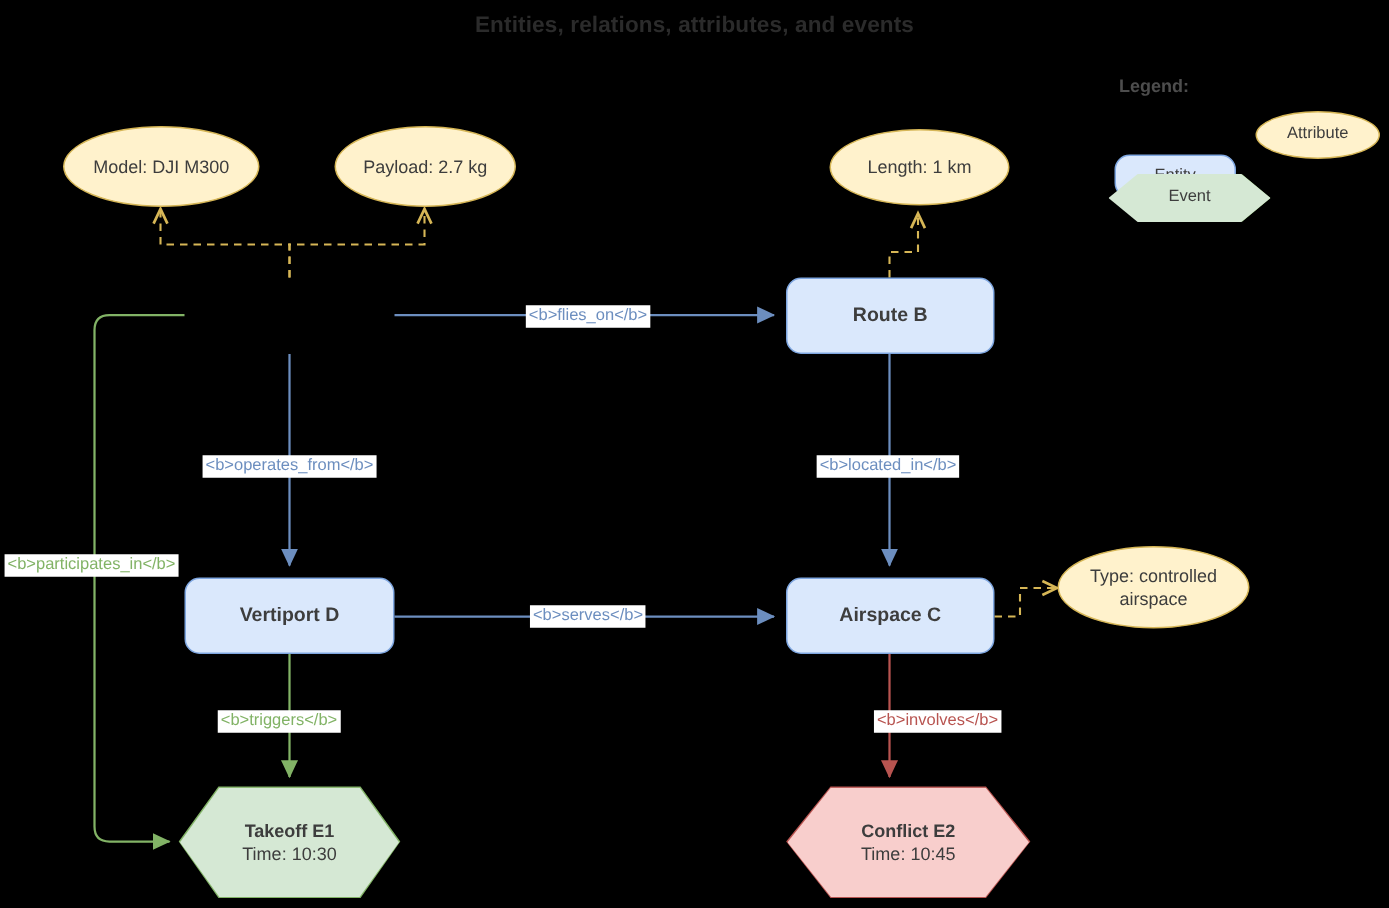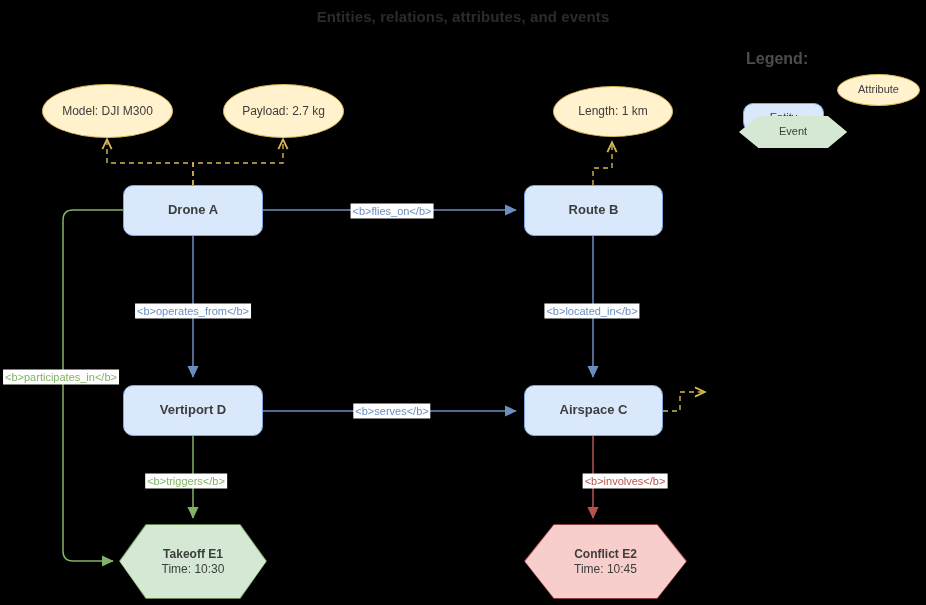--- a/index.html
+++ b/index.html
@@ -92,21 +92,21 @@
     color:#6c8ebf;
     transform:translate(-50%,-50%);
   }
   .lbl-green{color:#82b366;}
   .lbl-red{color:#b85450;margin-left:28px;}
 
   
   #legend-title{
     position:absolute;
     left:746px;top:50px;
-    font-size:16px;
+    font-size:12px;
     font-weight:bold;
     color:#4d4d4d;
   }
   .legend-entity{
     position:absolute;
     left:743px;top:75px;
     width:81px;height:29px;
     font-size:11px;
     font-weight:normal;
     margin-top:28px;
@@ -174,24 +174,25 @@
   </div>
 
   <div class="node attribute" style="left:223px;top:84px;width:121px;height:54px;">
     <span>Payload: 2.7 kg</span>
   </div>
 
   <div class="node attribute" style="left:553px;top:86px;width:120px;height:51px;">
     <span>Length: 1 km</span>
   </div>
 
-
-  <div class="node entity" style="left:123px;top:185px;width:140px;height:51px;">
-    <span>Drone A</span>
-  </div>
+  <div class="node attribute" style="left:705px;top:364px;width:128px;height:55px;">
+    <span>Type: controlled</span>
+    <span>airspace</span>
+  </div>
+
 
   <div class="node entity" style="left:524px;top:185px;width:139px;height:51px;">
     <span>Route B</span>
   </div>
 
   <div class="node entity" style="left:123px;top:385px;width:140px;height:51px;">
     <span>Vertiport D</span>
   </div>
 
   <div class="node entity" style="left:524px;top:385px;width:139px;height:51px;">

